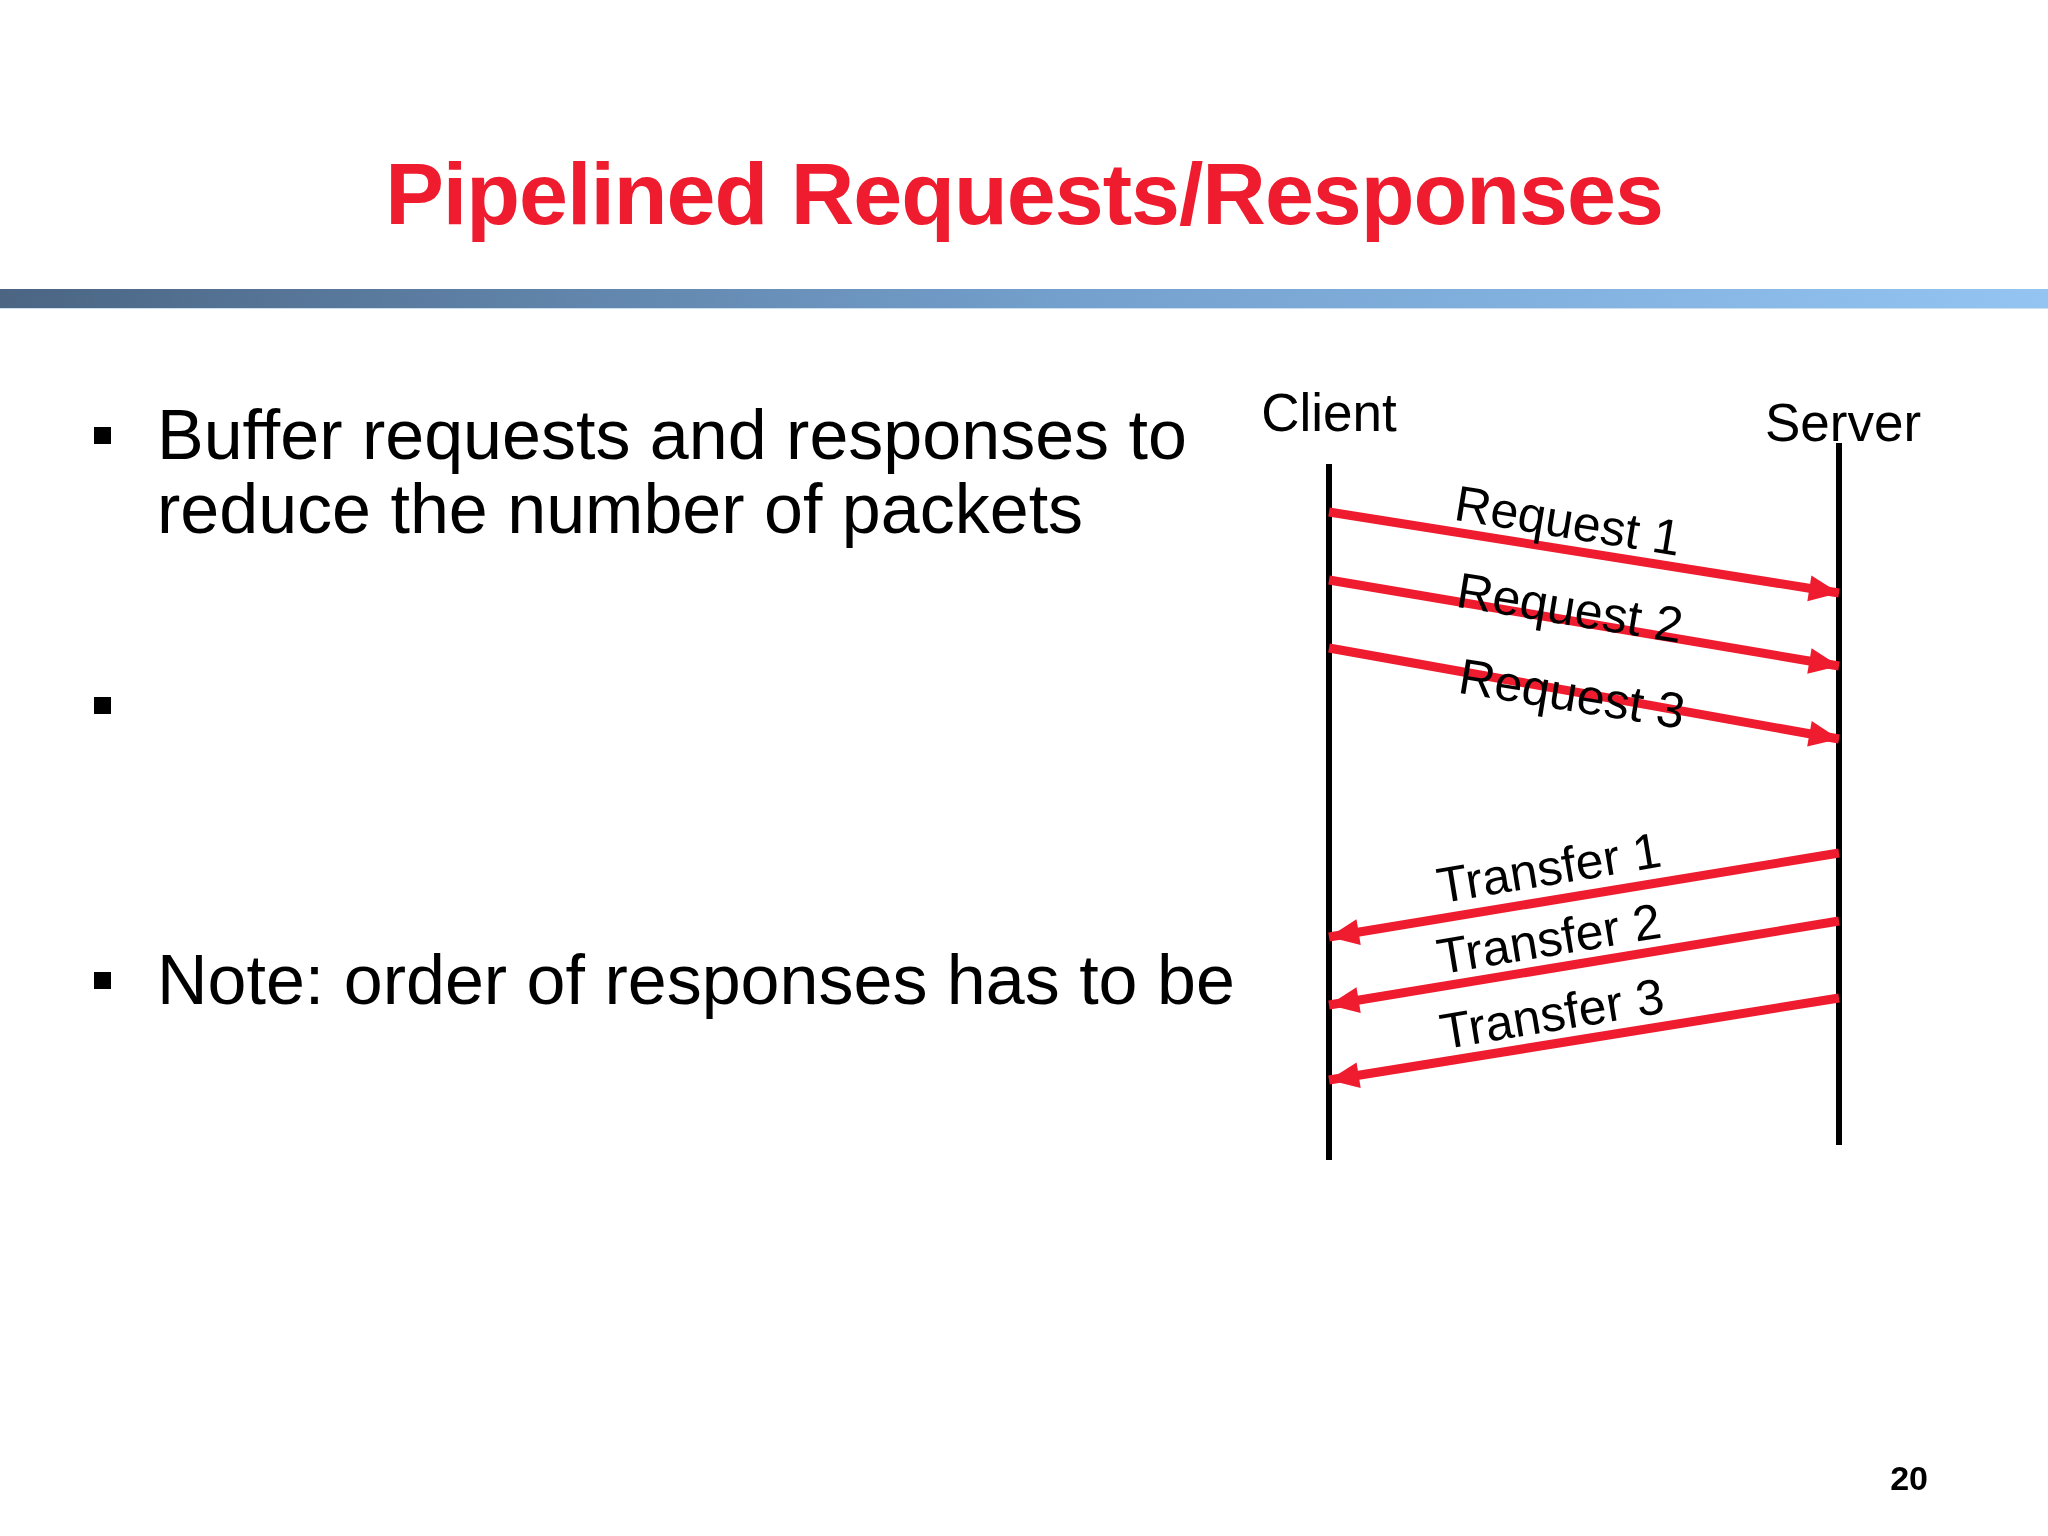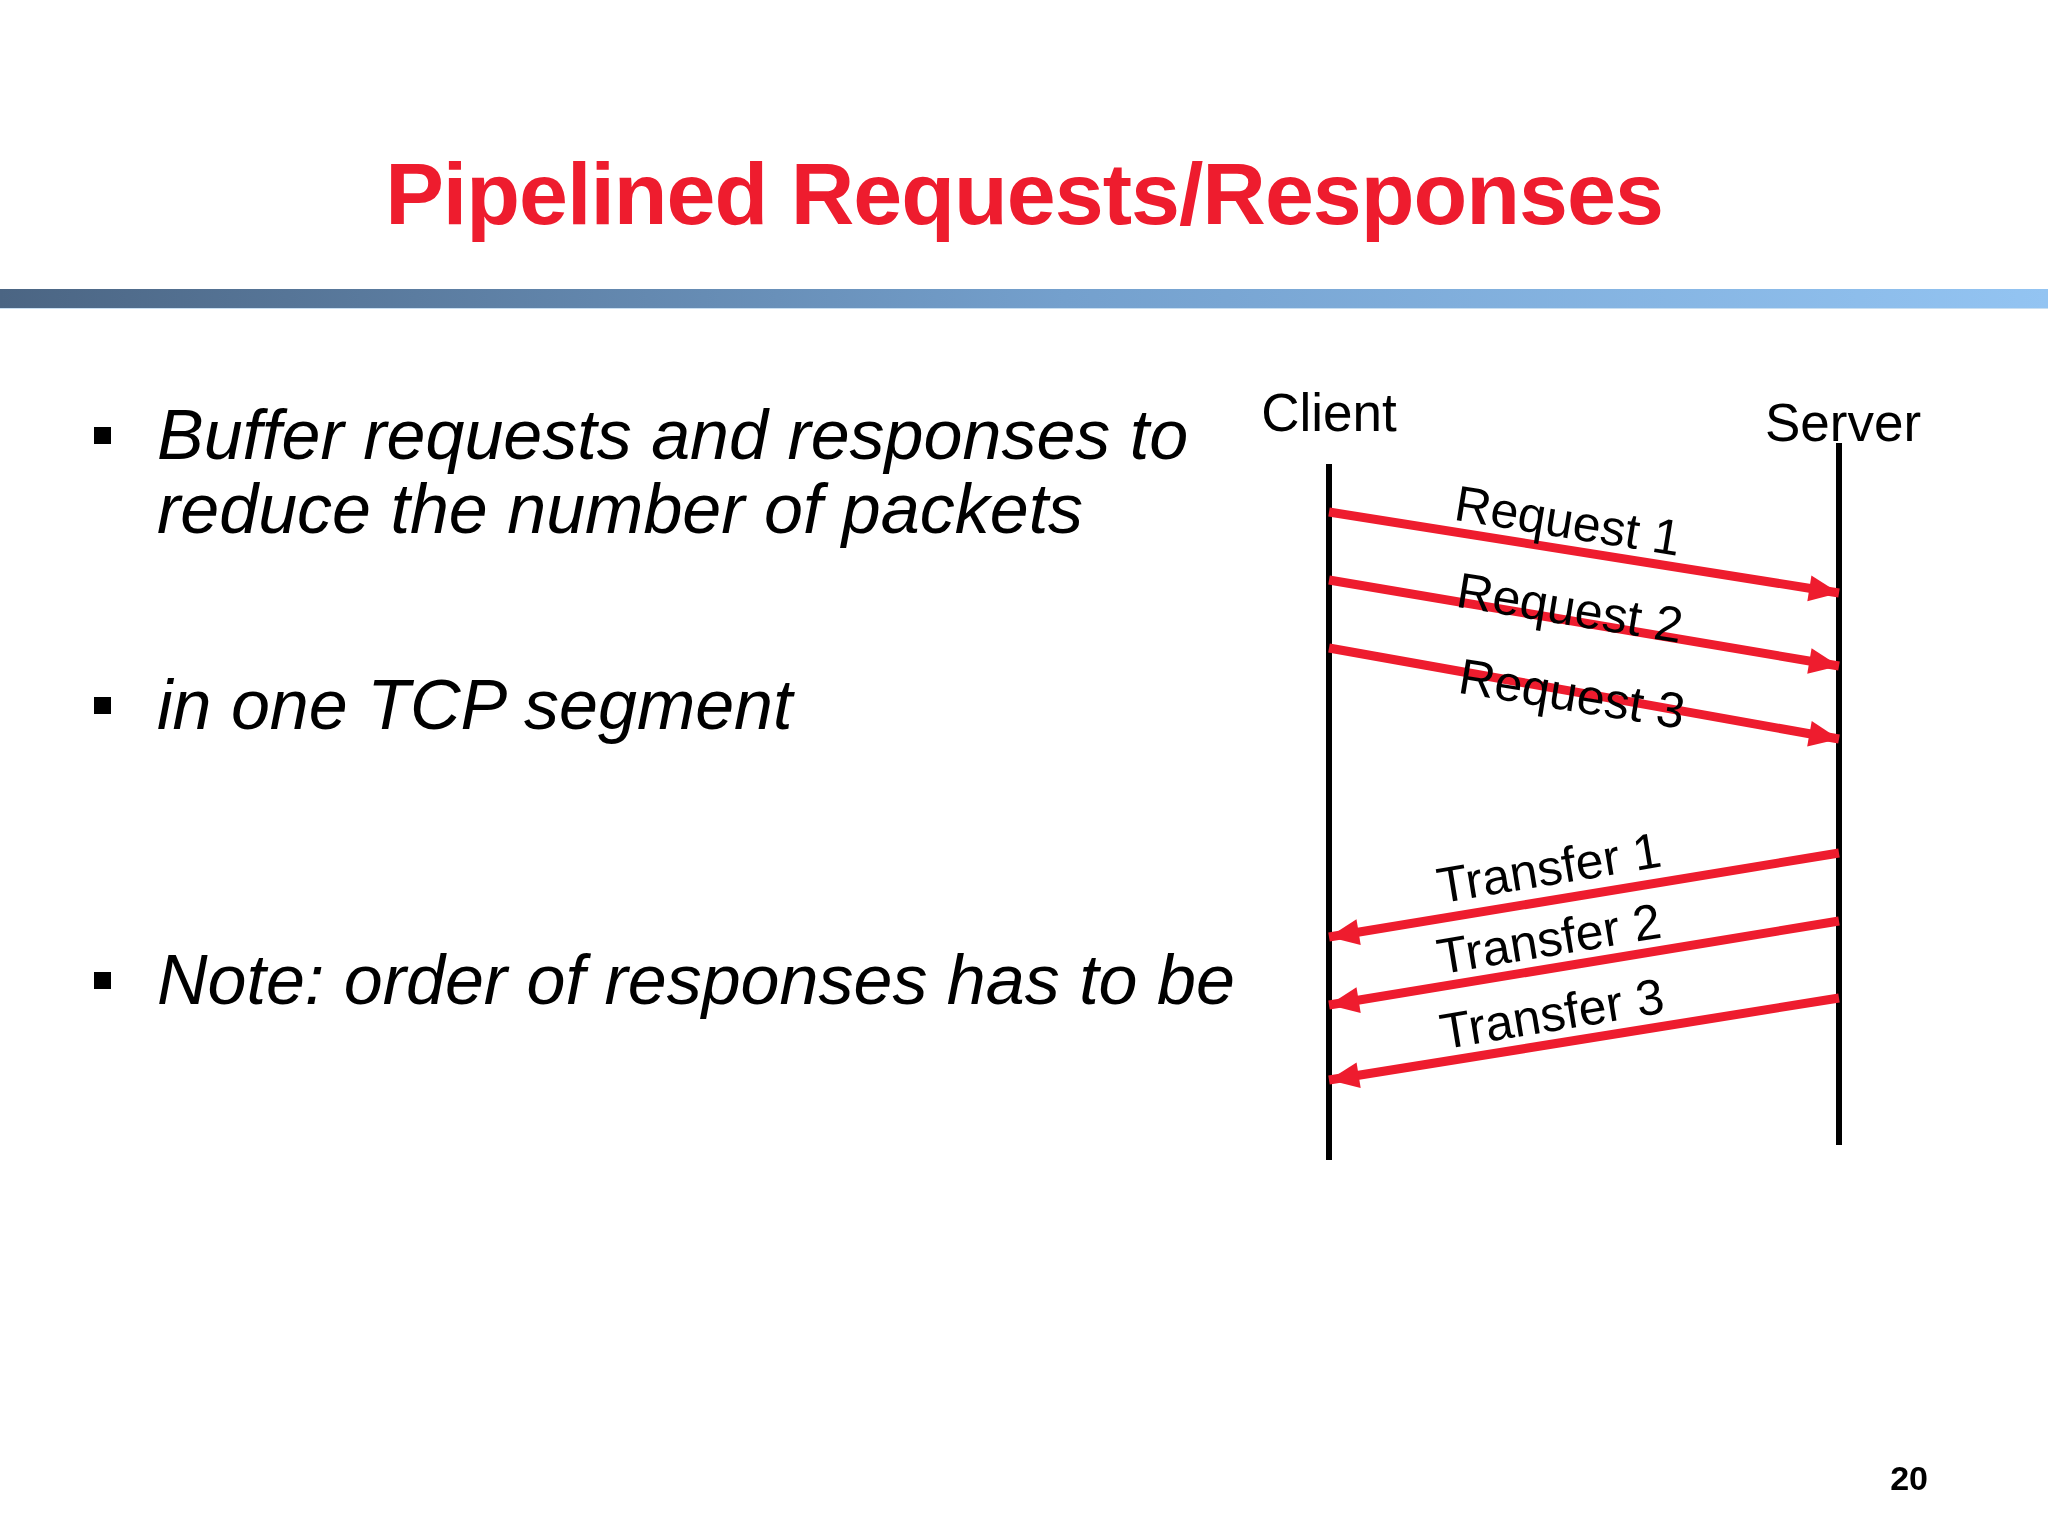--- a/index.html
+++ b/index.html
@@ -12,21 +12,21 @@
   .title{
     position:absolute;left:0;top:138px;width:2048px;height:112px;
     text-align:center;font-size:88px;font-weight:bold;line-height:112px;
     color:var(--title_red);letter-spacing:-1px;white-space:nowrap;
   }
   .rule{
     position:absolute;left:0;top:289px;width:2048px;height:19px;
     background:linear-gradient(to right,var(--bar_left) 0%,var(--bar_mid) 52%,var(--bar_right) 100%);
     border-bottom:1px solid #c9dff2;
   }
-  .bullet-row{position:absolute;left:94px;width:1160px;font-style:italic;}
+  .bullet-row{position:absolute;left:94px;width:1160px;}
   .bullet-row .marker{
     position:absolute;left:0;width:17px;height:17px;background:#000;
   }
   .bullet-row .btext{
     margin-left:63px;font-size:70px;line-height:74px;white-space:nowrap;
   }
   .bullet-row .btext span{display:block;}
   .b1{top:398px;} .b2{top:668px;} .b3{top:943px;}
   .bullet-row .marker{top:29px;}
 
@@ -60,21 +60,20 @@
   <div class="marker"></div>
   <div class="btext">
     <span>Buffer requests and responses to</span>
     <span>reduce the number of packets</span>
   </div>
 </div>
 
 <div class="bullet-row b2">
   <div class="marker"></div>
   <div class="btext">
-    <span>in one TCP segment</span>
   </div>
 </div>
 
 <div class="bullet-row b3">
   <div class="marker"></div>
   <div class="btext">
     <span>Note: order of responses has to be</span>
   </div>
 </div>
 

